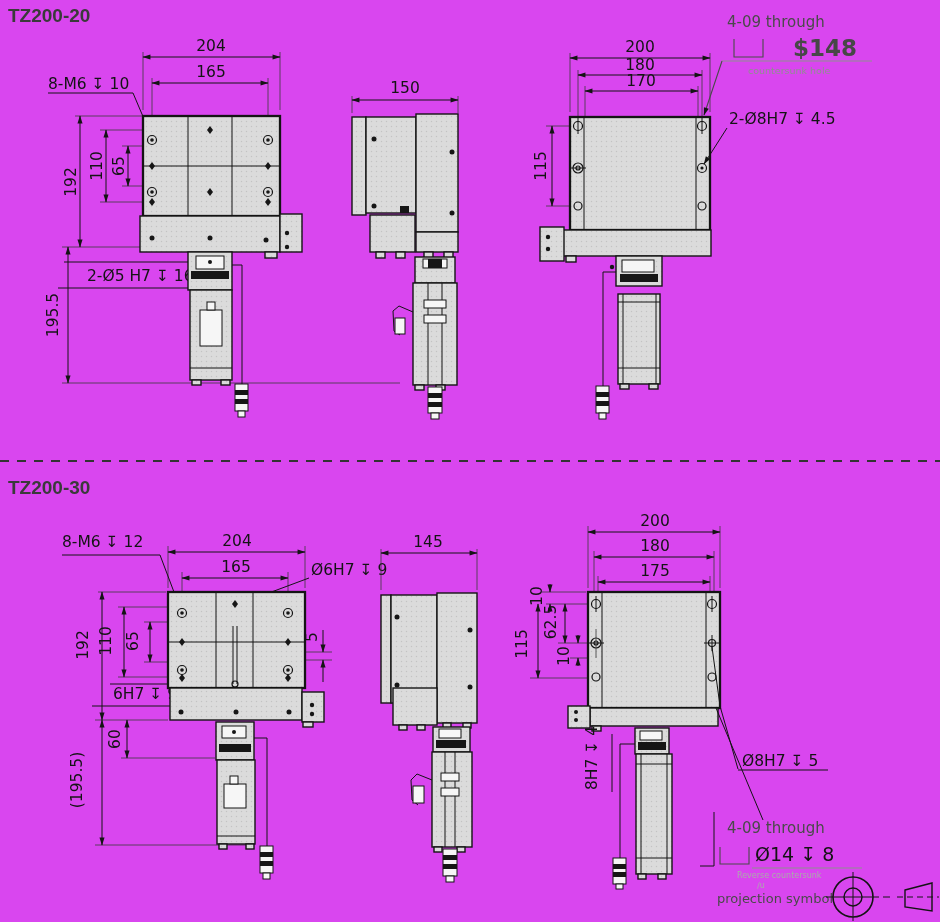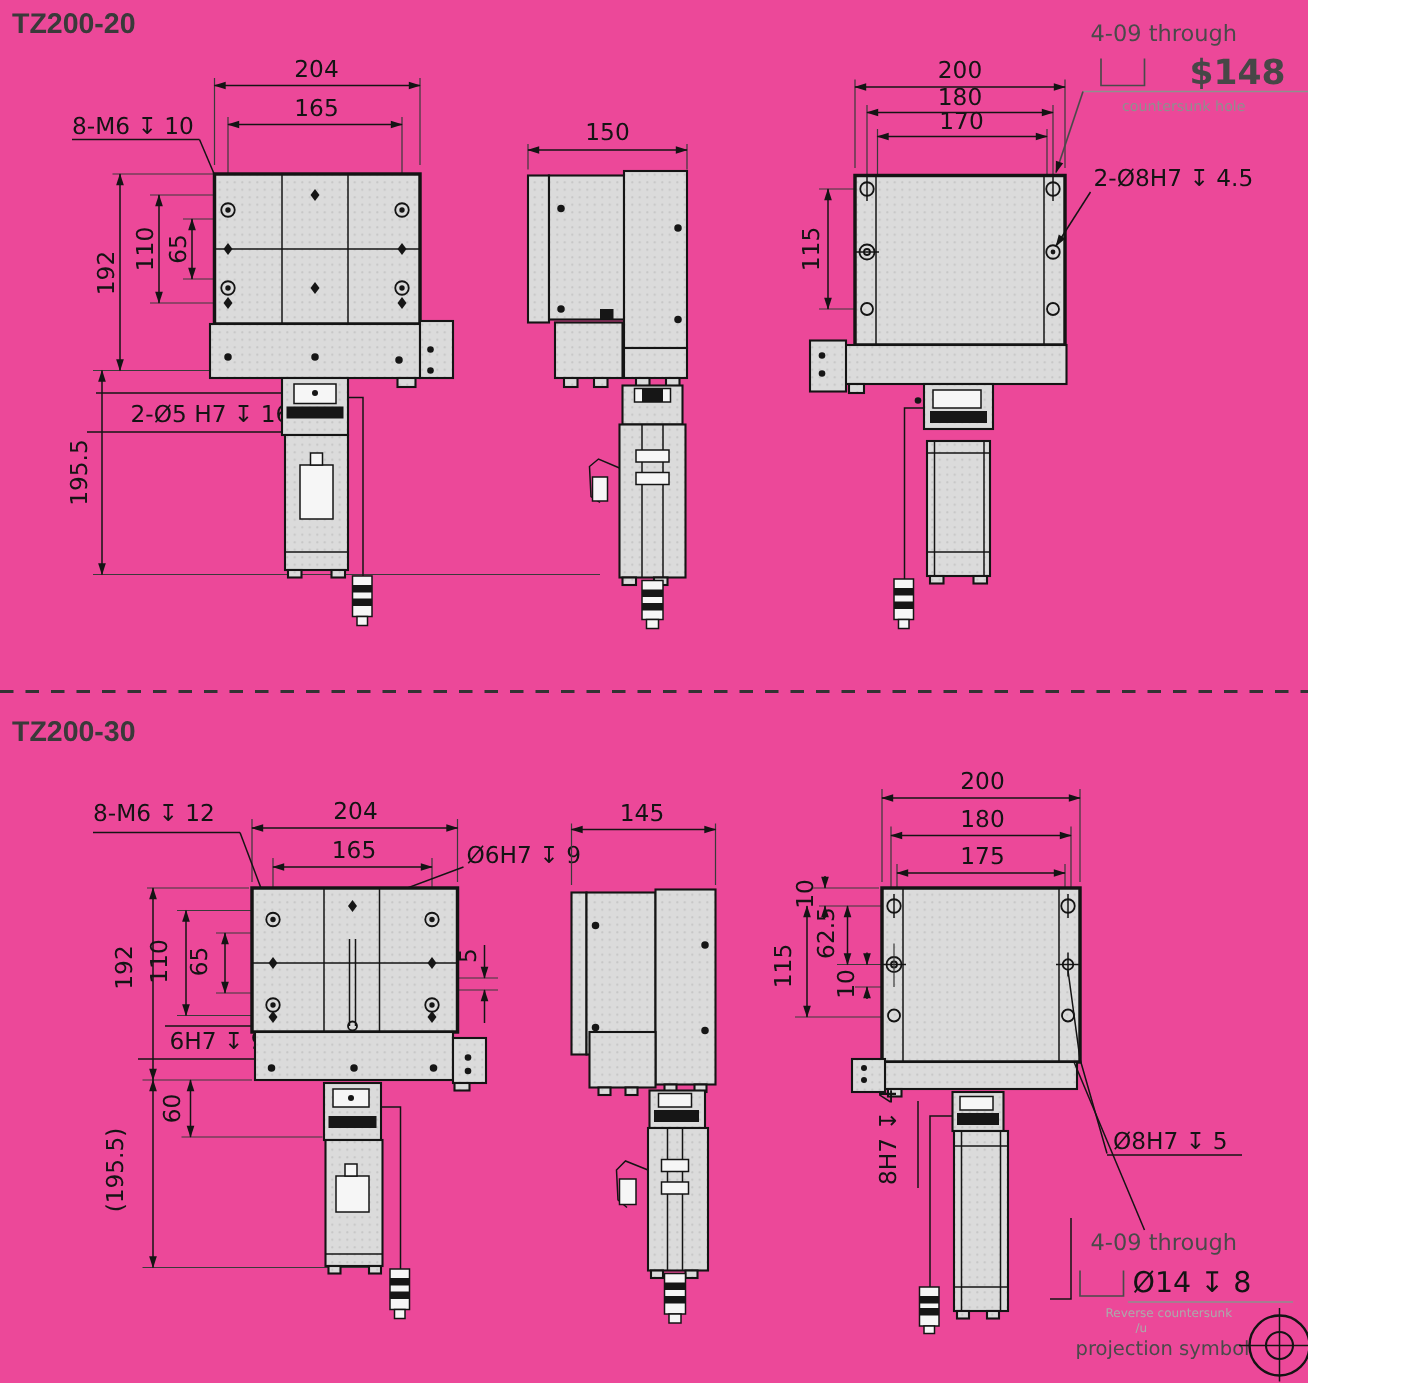--- a/index.html
+++ b/index.html
@@ -1,16 +1,16 @@
 <!DOCTYPE html>
 <html><head>
 <meta charset="utf-8">
 <style>
   html,body{margin:0;padding:0;background:#ffffff;}
-  #stage{position:relative;width:872px;height:922px;background:#ec4899;overflow:hidden;}
+  #stage{position:relative;width:940px;height:922px;background:#d946ef;overflow:hidden;}
   svg{position:absolute;left:0;top:0;}
   text{font-family:"DejaVu Sans",sans-serif;}
   .d{font-size:15.5px;fill:#141414;}
   .ann{font-size:15px;fill:#4a4a4a;}
   .ann-sm{font-size:9.5px;fill:#8f8f8f;}
   .ann-xs{font-size:8px;fill:#ababab;}
   .price{font-size:23px;font-weight:bold;fill:#474747;}
   .title{font-size:19px;font-weight:600;fill:#3a3a3a;font-family:"Liberation Sans",sans-serif;}
   .dim{stroke:#141414;stroke-width:1;fill:none;}
   .ext{stroke:#3a3a3a;stroke-width:0.8;fill:none;}

